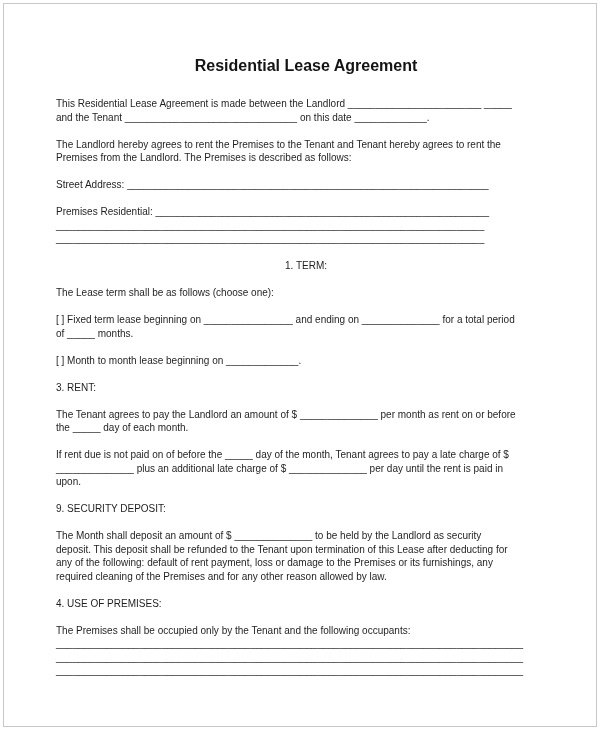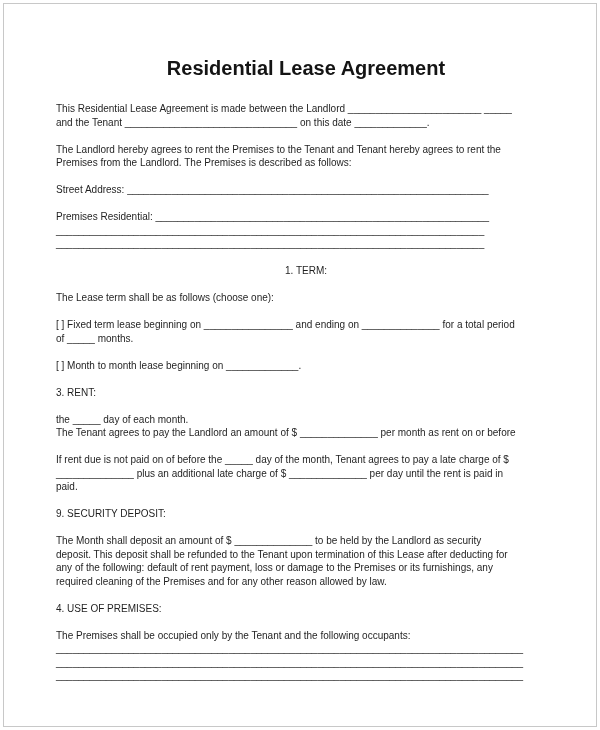--- a/index.html
+++ b/index.html
@@ -16,21 +16,21 @@
     width: 594px;
     height: 724px;
     border: 1px solid #c8c8c8;
     background: #ffffff;
     padding: 53px 40px 0 52px;
     font-family: "Liberation Sans", "DejaVu Sans", sans-serif;
     color: #1f1f1f;
     overflow: hidden;
   }
   .title {
-    font-size: 20px;
+    font-size: 16px;
     font-weight: bold;
     text-align: center;
     margin: 0 0 22px 0;
     color: #141414;
   }
   .doc .block {
     margin: 0 0 13.5px 0;
   }
   .doc .block.gap-top {
     margin-top: 8px;
@@ -75,27 +75,27 @@
         <div class="line">[ ] Fixed term lease beginning on ________________ and ending on ______________ for a total period</div>
         <div class="line">of _____ months.</div>
       </div>
       <div class="block">
         <div class="line">[ ] Month to month lease beginning on _____________.</div>
       </div>
       <div class="block">
         <div class="line">3. RENT:</div>
       </div>
       <div class="block">
+        <div class="line">The Tenant agrees to pay the Landlord an amount of $ ______________ per month as rent on or before</div>
         <div class="line">the _____ day of each month.</div>
-        <div class="line">The Tenant agrees to pay the Landlord an amount of $ ______________ per month as rent on or before</div>
       </div>
       <div class="block">
         <div class="line">If rent due is not paid on of before the _____ day of the month, Tenant agrees to pay a late charge of $</div>
         <div class="line">______________ plus an additional late charge of $ ______________ per day until the rent is paid in</div>
-        <div class="line">paid.</div>
+        <div class="line">upon.</div>
       </div>
       <div class="block">
         <div class="line">9. SECURITY DEPOSIT:</div>
       </div>
       <div class="block">
         <div class="line">The Month shall deposit an amount of $ ______________ to be held by the Landlord as security</div>
         <div class="line">deposit. This deposit shall be refunded to the Tenant upon termination of this Lease after deducting for</div>
         <div class="line">any of the following: default of rent payment, loss or damage to the Premises or its furnishings, any</div>
         <div class="line">required cleaning of the Premises and for any other reason allowed by law.</div>
       </div>

